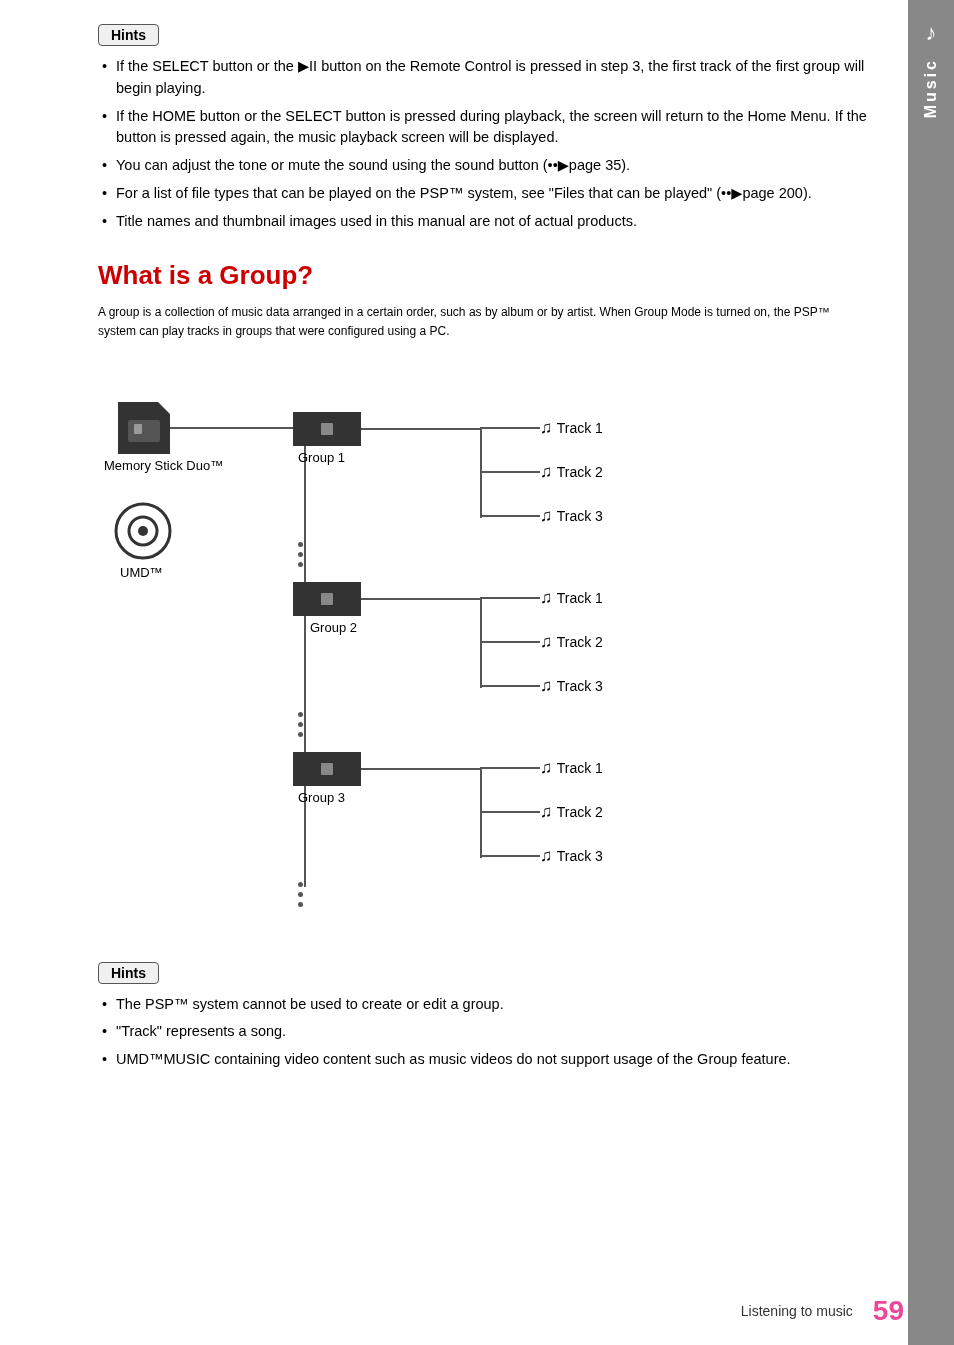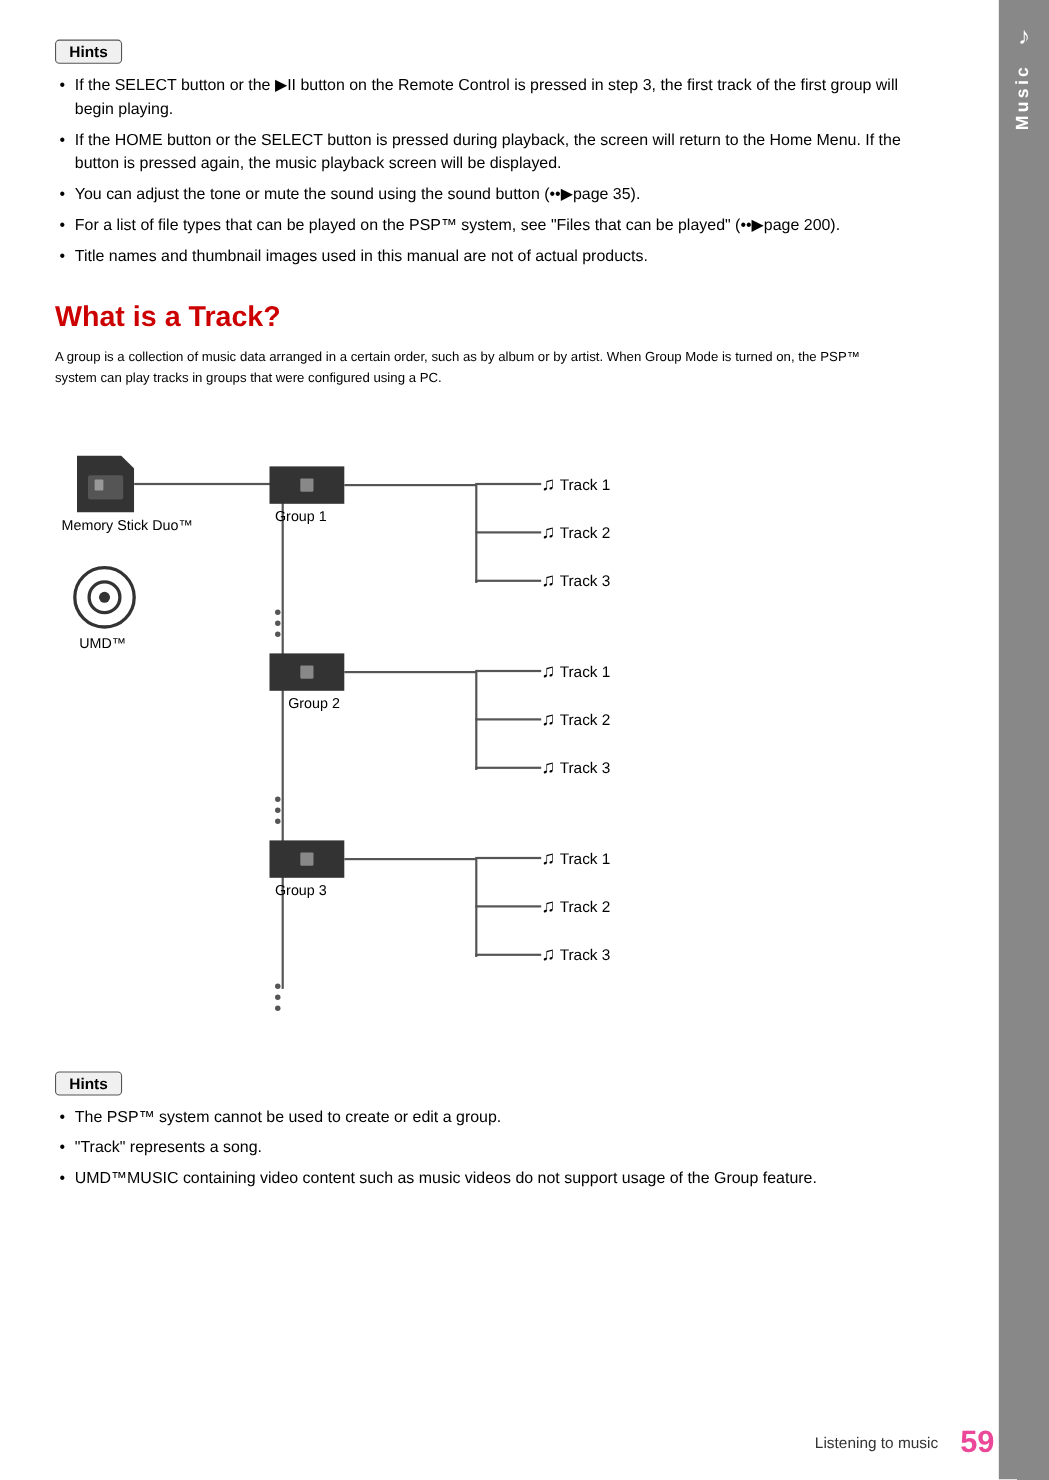--- a/index.html
+++ b/index.html
@@ -8,22 +8,23 @@
       width: 954px;
       min-height: 1345px;
       background: #fff;
       font-family: Arial, Helvetica, sans-serif;
       font-size: 15px;
       color: #000;
       position: relative;
     }
 
     .page-container {
-      padding: 36px 60px 40px 50px;
+      padding: 24px 60px 40px 50px;
       max-width: 900px;
+      margin-left: 48px;
     }
 
     
     .hints-box {
       border: 1.5px solid #555;
       border-radius: 4px;
       display: inline-block;
       padding: 2px 12px;
       font-weight: bold;
       font-size: 14px;
@@ -145,21 +146,21 @@
     <div class="hints-box">Hints</div>
     <ul class="hints-list">
       <li>If the SELECT button or the ▶II button on the Remote Control is pressed in step 3, the first track of the first group will begin playing.</li>
       <li>If the HOME button or the SELECT button is pressed during playback, the screen will return to the Home Menu. If the button is pressed again, the music playback screen will be displayed.</li>
       <li>You can adjust the tone or mute the sound using the sound button (••▶page 35).</li>
       <li>For a list of file types that can be played on the PSP™ system, see "Files that can be played" (••▶page 200).</li>
       <li>Title names and thumbnail images used in this manual are not of actual products.</li>
     </ul>
   </div>
 
-  <div class="section-title">What is a Track?</div>
+  <div class="section-title">What is a Group?</div>
   <div class="section-body">A group is a collection of music data arranged in a certain order, such as by album or by artist. When Group Mode is turned on, the PSP™ system can play tracks in groups that were configured using a PC.</div>
 
   <div class="diagram-area">
 
     <div style="position:absolute; left:20px; top:30px;">
       
       <svg width="52" height="52" viewBox="0 0 52 52">
         <polygon points="0,0 40,0 52,12 52,52 0,52" fill="#333"></polygon>
         <rect x="10" y="18" width="32" height="22" rx="2" fill="#555"></rect>
         <rect x="16" y="22" width="8" height="10" rx="1" fill="#999"></rect>

